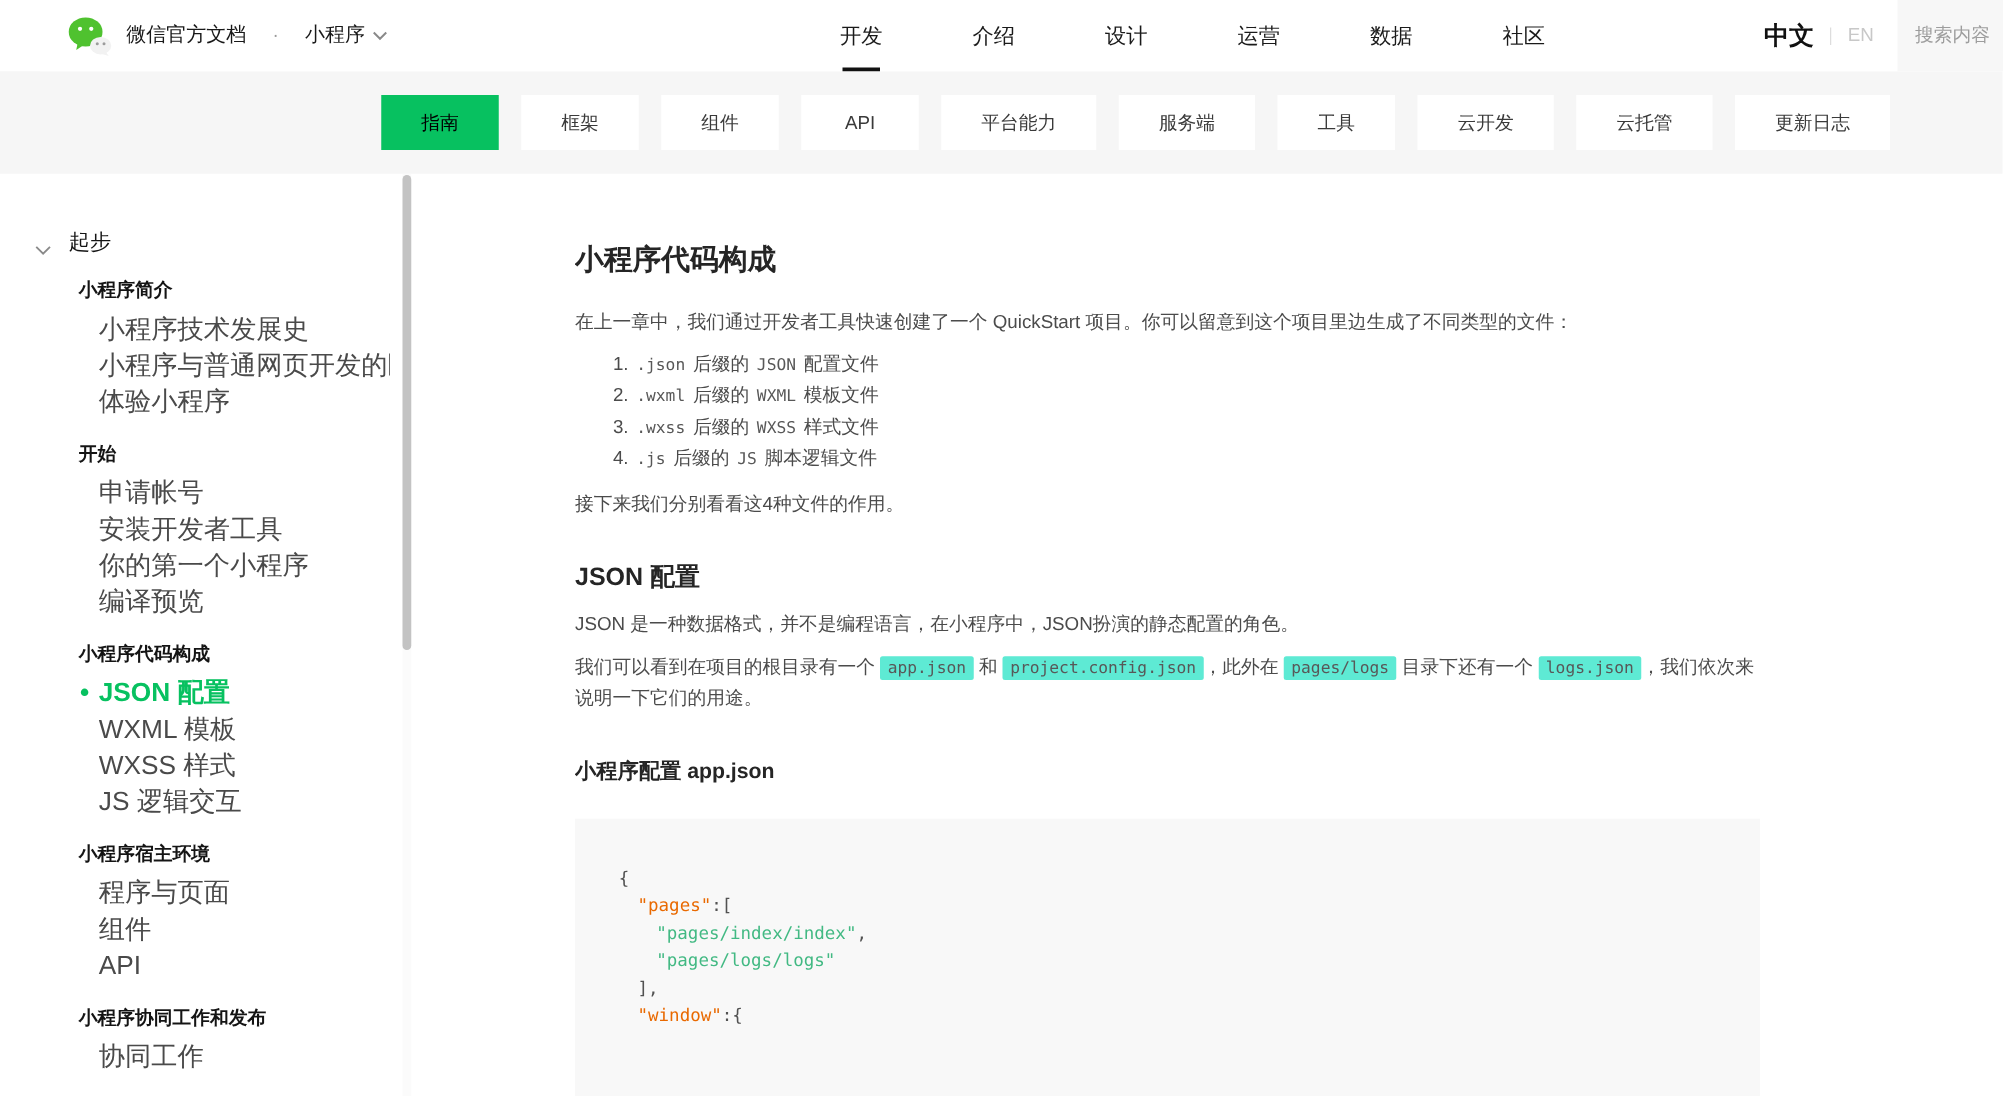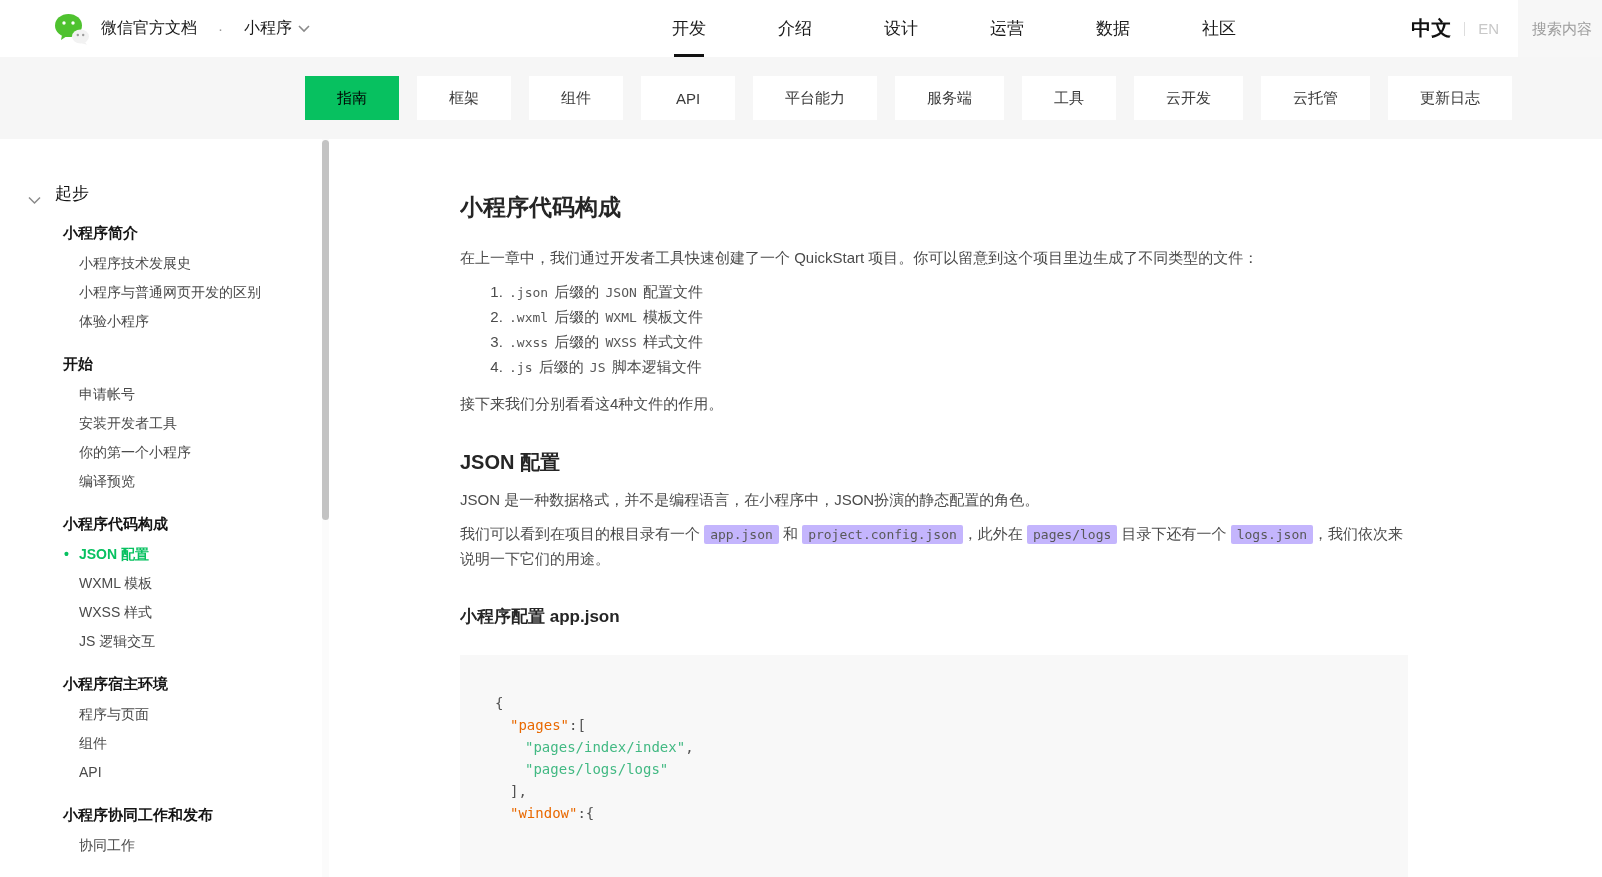--- a/index.html
+++ b/index.html
@@ -30,36 +30,36 @@
   .subnav-btn { height:44px; padding:0 32px; min-width:94px; background:#fff; display:flex; align-items:center;
     justify-content:center; font-size:15px; color:#3a3a3a; cursor:pointer; white-space:nowrap; }
   .subnav-btn.active { background:var(--green,#07c160); color:#000000; }
 
   
   .sidebar { position:absolute; top:139px; left:0; width:312px; bottom:0; background:#fff; padding-top:40px; overflow:hidden; }
   .side-root { display:flex; align-items:flex-end; gap:14px; padding-left:28px; height:26px; font-size:17px; color:#141414; cursor:pointer; }
   .side-root .chev { display:inline-flex; }
   .side-group { margin-top:16px; }
   .side-group-title { padding-left:63px; font-size:15px; font-weight:bold; color:#141414; height:24px; line-height:24px; margin-bottom:4px; cursor:pointer; }
-  .side-item { position:relative; padding-left:79px; font-size:14px; color:#4a4a4a; height:29px; line-height:29px; cursor:pointer; white-space:nowrap; }
+  .side-item { position:relative; padding-left:79px; font-size:21px; color:#4a4a4a; height:29px; line-height:29px; cursor:pointer; white-space:nowrap; }
   .side-item.active { color:var(--green,#07c160); font-weight:bold; }
   .side-item .bullet { position:absolute; left:64px; color:var(--green,#07c160); }
   .side-scroll-track { position:absolute; left:322px; top:139px; width:7px; height:738px; background:#fbfbfb; }
   .side-scroll-thumb { position:absolute; left:322px; top:140px; width:7px; height:380px; background:#c3c3c3; border-radius:4px; cursor:grab; }
 
   
   .main { position:absolute; left:460px; top:139px; width:948px; bottom:0; overflow:hidden; }
   .main h1 { margin-top:53px; font-size:23px; line-height:30px; color:#252525; margin-bottom:24px; }
   .main p  { font-size:15px; line-height:24px; color:#4b4b4b; margin-bottom:10px; }
   .main h2 { font-size:20px; line-height:28px; color:#252525; margin-top:32px; margin-bottom:12px; }
   .main h3 { font-size:17px; line-height:24px; color:#252525; margin-top:34px; margin-bottom:10px; }
   ol.file-list { margin:4px 0 12px 47px; }
   ol.file-list li { font-size:15px; line-height:24px; color:#4b4b4b; }
   .inline-code { font-family:"DejaVu Sans Mono","Liberation Mono",monospace; font-size:13px; color:#585858;
-    background:#c4b5fd; padding:2px 6px; border-radius:2px; }
+    background:#5eead4; padding:2px 6px; border-radius:2px; }
   ol.file-list .inline-code { background:none; padding:0 2px; }
   .code-block { margin-top:26px; background:#f8f8f8; width:948px; height:262px; padding:37px 20px 20px 35px;
     font-family:"DejaVu Sans Mono","Liberation Mono",monospace; font-size:14px; line-height:22px; overflow:hidden; }
   .code-line { white-space:pre; }
   .tok-key { color:var(--code-key,#e96900); }
   .tok-str { color:var(--code-str,#42b983); }
   .tok-pun { color:#525252; }
 </style>
 </head>
 <body>

